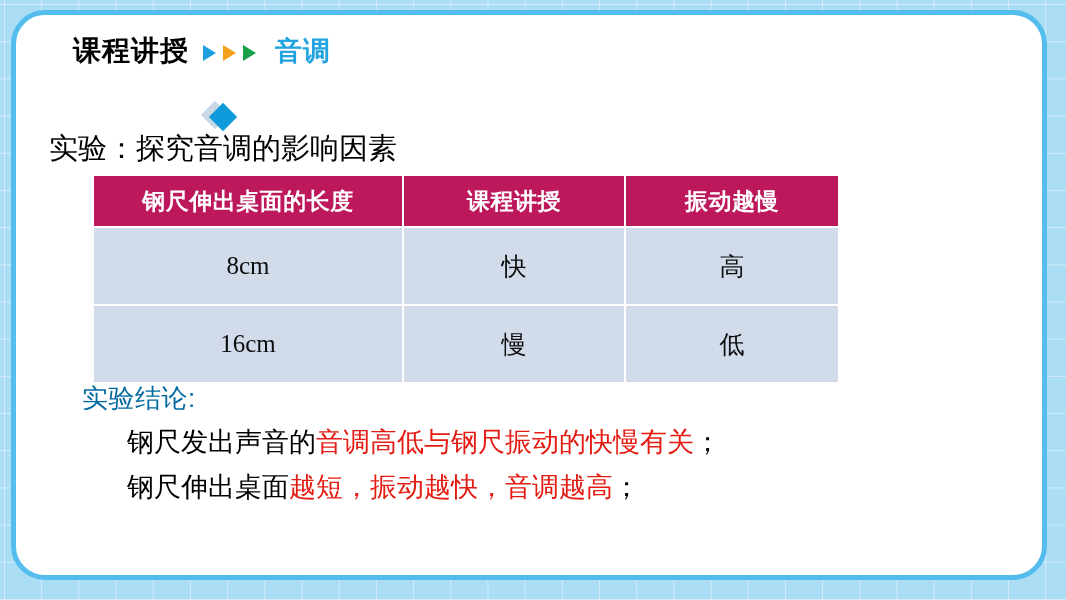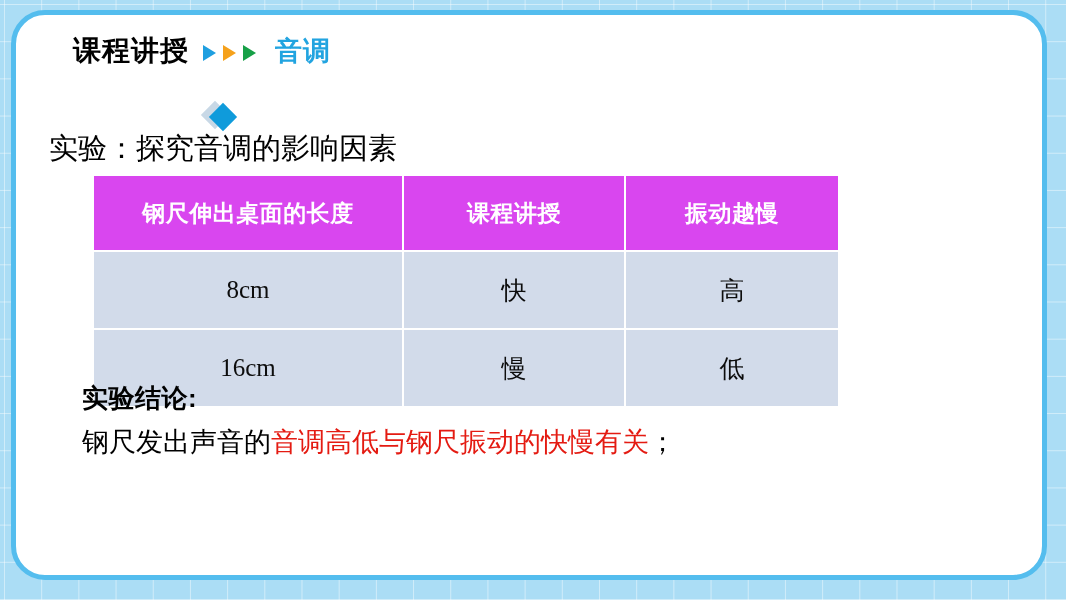--- a/index.html
+++ b/index.html
@@ -121,26 +121,26 @@
   #exp-table {
     position: absolute;
     left: 76px;
     top: 159px;
     width: 744px;
     border-collapse: separate;
     border-spacing: 2px;
     table-layout: fixed;
   }
   #exp-table th {
-    background: #d946ef;
+    background: #be185d;
     color: #FFFFFF;
     font-size: 23px;
     font-weight: bold;
     height: 42px;
-    padding: 16px;
+    padding: 4px;
     text-align: center;
     letter-spacing: 0.5px;
   }
   #exp-table td {
     height: 44px;
     padding: 16px;
     text-align: center;
     color: #0D0D0D;
   }
   #exp-table tbody tr.odd td { background: #D2DBEA; }
@@ -158,30 +158,31 @@
 
   
   #conclusion {
     position: absolute;
     left: 66px;
     top: 361px;
     width: 900px;
   }
   #conclusion .concl-title {
     font-size: 26px;
-    font-weight: bold;
-    color: #000000;
+    font-weight: normal;
+    color: #0369a1;
     line-height: 44px;
     letter-spacing: 0.5px;
   }
   #conclusion .concl-line {
     font-size: 27px;
     color: #000000;
     line-height: 45px;
     white-space: nowrap;
+    margin-left: 45px;
   }
   #conclusion .red { color: #E41B12; }
 </style>
 </head>
 <body>
 
 <div id="slide">
   <div id="panel">
 
     <div id="header">
@@ -229,17 +230,20 @@
       </tbody>
     </table>
 
     <div id="conclusion">
       <div class="concl-title">实验结论:</div>
 
       <div class="concl-line">
         <span>钢尺发出声音的</span><span class="red">音调高低与钢尺振动的快慢有关</span><span>；</span>
       </div>
 
+      <div class="concl-line">
+        <span>钢尺伸出桌面</span><span class="red">越短，振动越快，音调越高</span><span>；</span>
+      </div>
 
     </div>
 
   </div>
 </div>
 
 </body></html>

